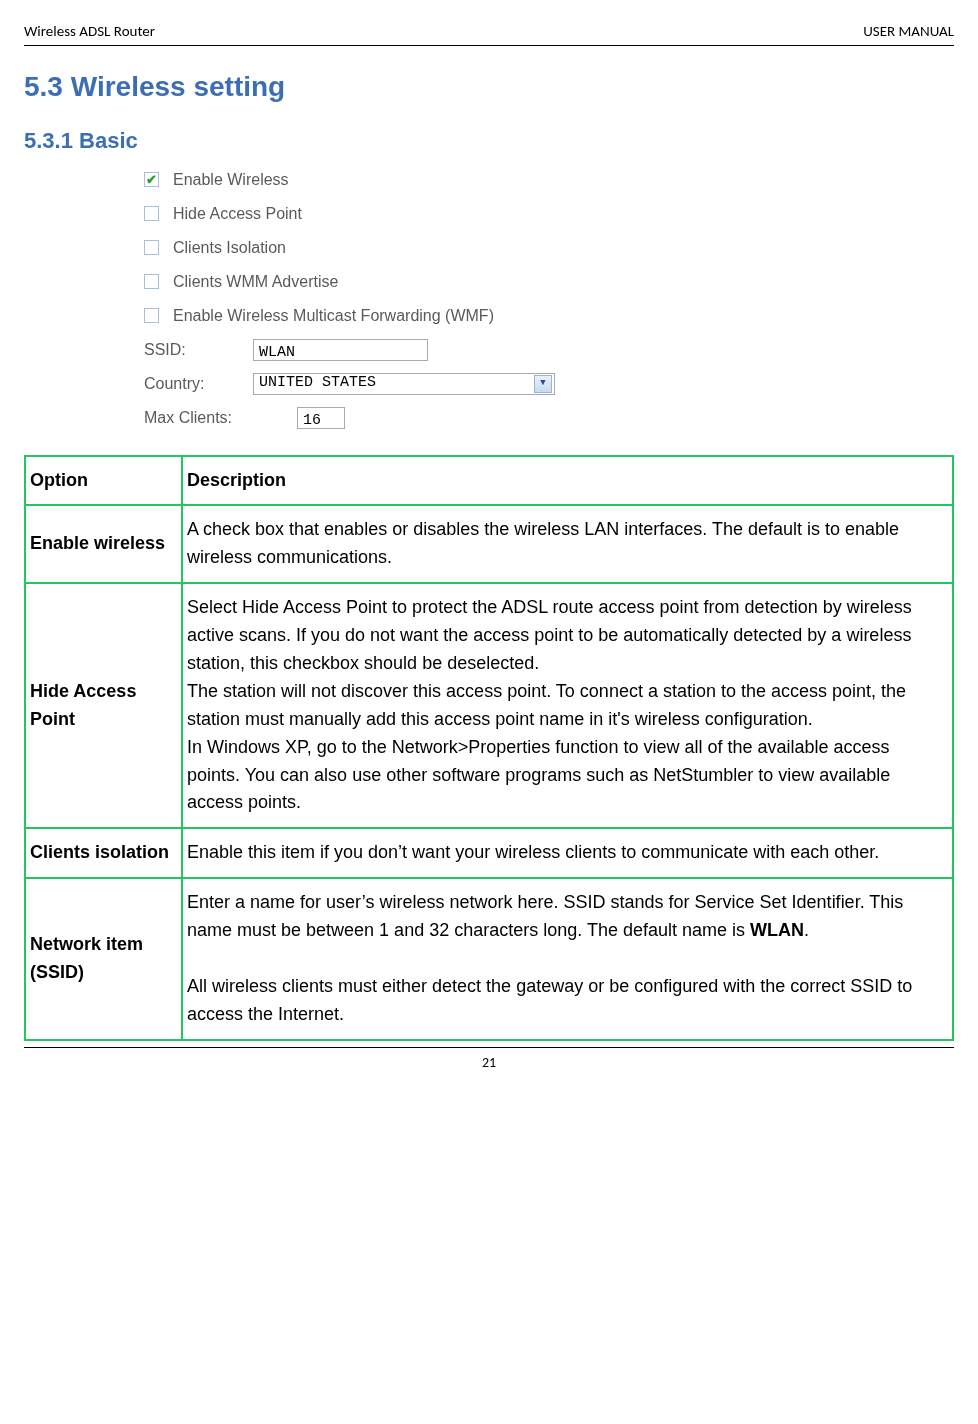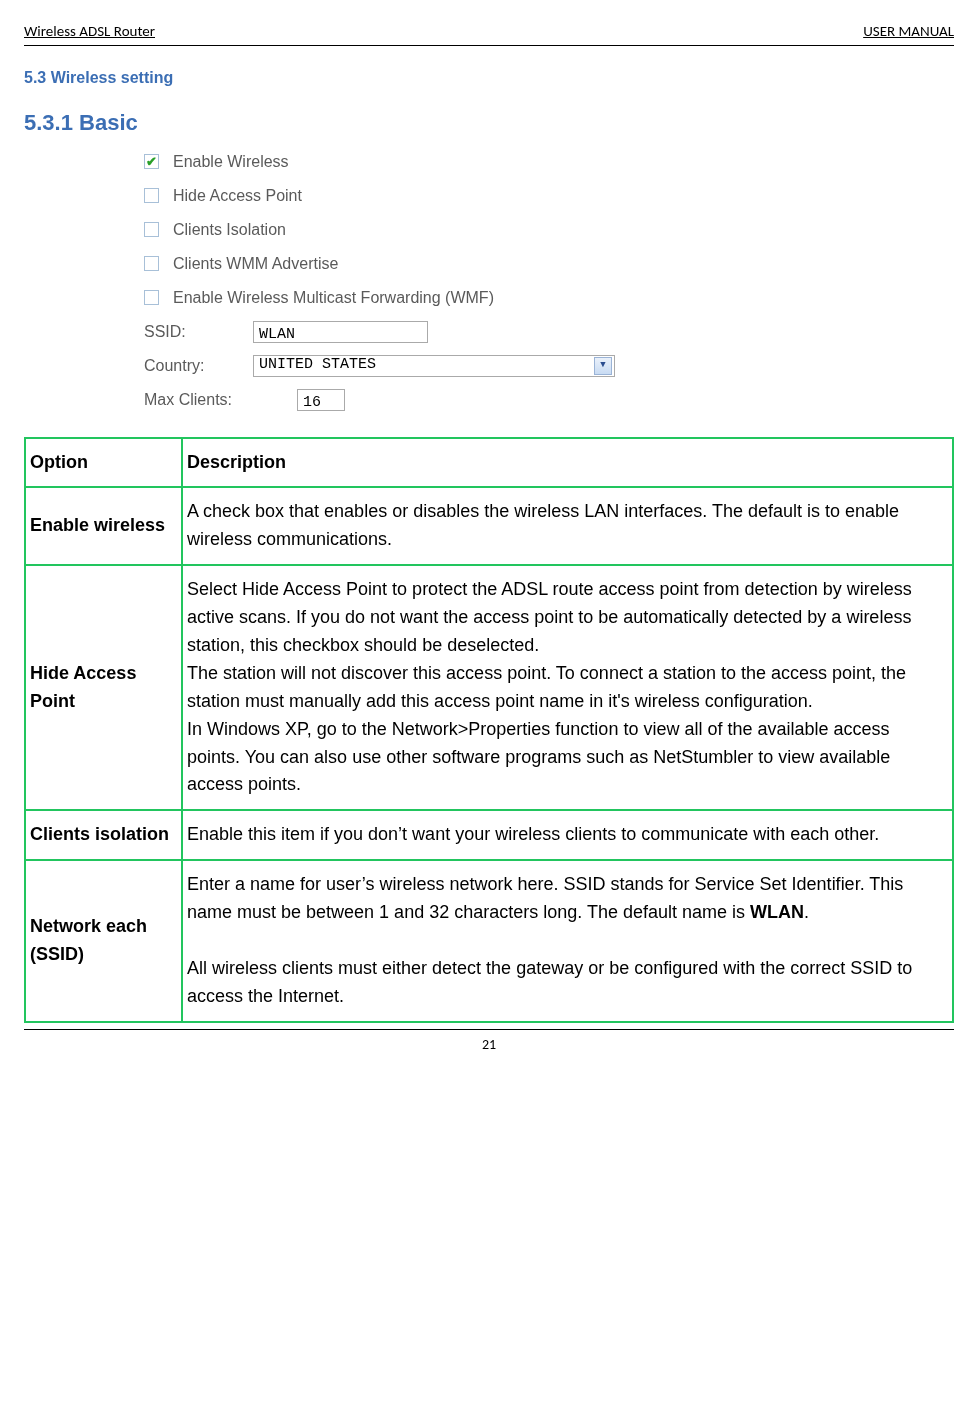--- a/index.html
+++ b/index.html
@@ -11,30 +11,29 @@
     color: #000;
     font-size: 17px;
     line-height: 1.5;
   }
   .header-row {
     display: flex;
     justify-content: space-between;
     font-family: Calibri, Arial, sans-serif;
     font-size: 15px;
     color: #000;
-    text-decoration: underline;
   }
   .rule {
     border: none;
     border-top: 1px solid #000;
     margin: 2px 0 20px 0;
   }
   h2.section-title {
     color: #3b6eb4;
-    font-size: 16px;
+    font-size: 28px;
     font-weight: bold;
     margin: 12px 0 16px 0;
   }
   h3.sub-title {
     color: #3b6eb4;
     font-size: 22px;
     font-weight: bold;
     margin: 8px 0 6px 0;
   }
   
@@ -94,21 +93,21 @@
     font-family: "Courier New", monospace;
     border: 1px solid #aaa;
     background: #fff;
     padding: 2px 5px;
     font-size: 15px;
     height: 22px;
     box-sizing: border-box;
     display: inline-flex;
     align-items: center;
     justify-content: space-between;
-    width: 362px;
+    width: 302px;
     color: #000;
   }
   .select-arrow {
     width: 16px;
     height: 16px;
     background: linear-gradient(#eaf1fb, #c8dbf3);
     border: 1px solid #9ab3d6;
     display: inline-flex;
     align-items: center;
     justify-content: center;
@@ -218,20 +217,20 @@
     <td class="col-opt">Hide Access Point</td>
     <td style="white-space: pre-line;">Select Hide Access Point to protect the ADSL route access point from detection by wireless active scans. If you do not want the access point to be automatically detected by a wireless station, this checkbox should be deselected.
 The station will not discover this access point. To connect a station to the access point, the station must manually add this access point name in it's wireless configuration.
 In Windows XP, go to the Network&gt;Properties function to view all of the available access points. You can also use other software programs such as NetStumbler to view available access points.</td>
   </tr>
   <tr>
     <td class="col-opt">Clients isolation</td>
     <td>Enable this item if you don’t want your wireless clients to communicate with each other.</td>
   </tr>
   <tr>
-    <td class="col-opt">Network each (SSID)</td>
+    <td class="col-opt">Network item (SSID)</td>
     <td>Enter a name for user’s wireless network here. SSID stands for Service Set Identifier. This name must be between 1 and 32 characters long. The default name is <b>WLAN</b>.<br><br>All wireless clients must either detect the gateway or be configured with the correct SSID to access the Internet.</td>
   </tr>
 </tbody>
   </table>
 
 <hr class="foot-rule">
 <div class="page-num">21</div>
 
 </body></html>

